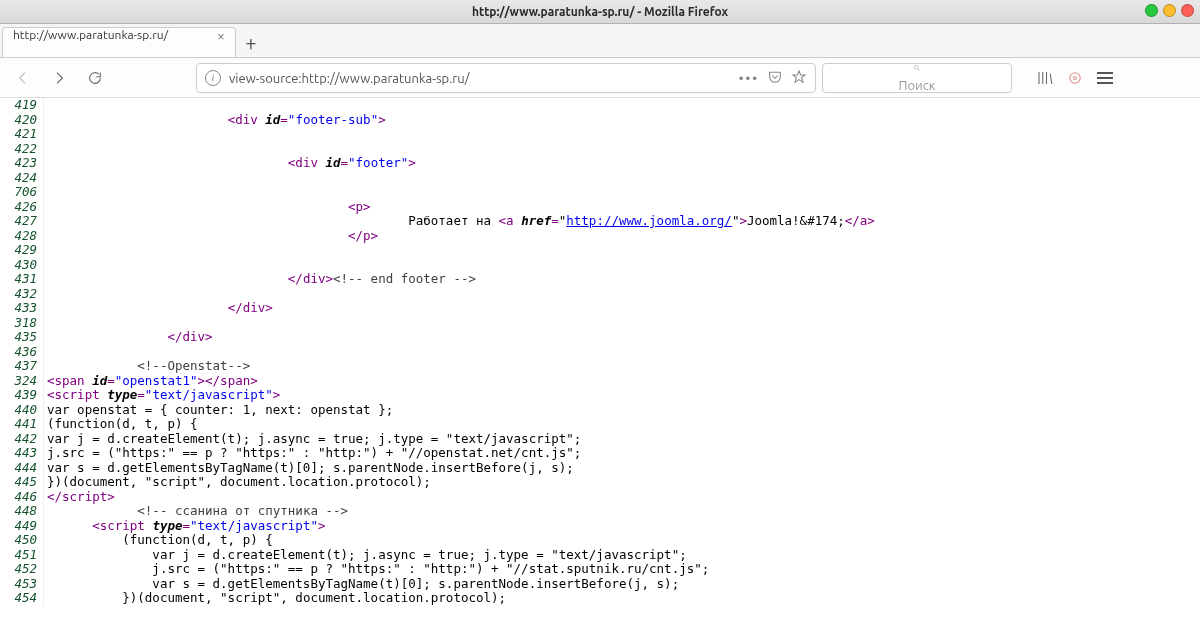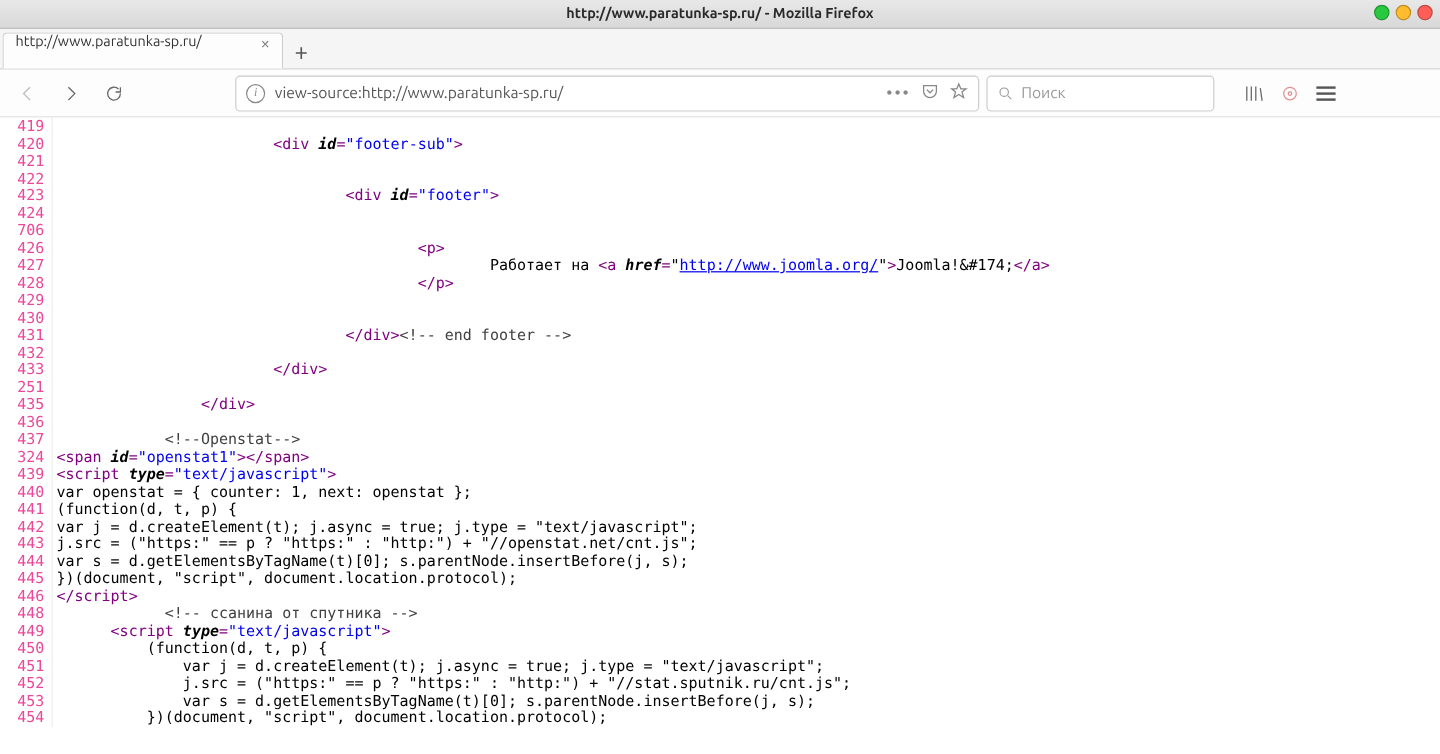--- a/index.html
+++ b/index.html
@@ -16,30 +16,30 @@
 .toolbar { height:40px; background:#fdfdfd; border-bottom:1px solid #ddd; display:flex; align-items:center; padding:0 8px; gap:6px; }
 .navbtn { width:30px; height:30px; display:flex; align-items:center; justify-content:center; color:#666; border-radius:3px; cursor:pointer; }
 .navbtn.disabled{color:#bbb;}
 .navbtn svg{width:16px;height:16px;fill:none;stroke:currentColor;stroke-width:1.6;}
 .urlbar { flex:1; height:30px; border:1px solid #ccc; border-radius:4px; display:flex; align-items:center; padding:0 8px; gap:8px; background:#fff; max-width:620px; margin-left:80px; }
 .urlbar .info{ width:16px; height:16px; border:1px solid #888; border-radius:50%; display:flex; align-items:center; justify-content:center; font-size:10px; color:#888; font-family:Georgia,serif; font-style:italic;}
 .urlbar-text{ flex:1; font-size:13px; color:#555; white-space:nowrap; overflow:hidden; }
 .urlbar-actions{ display:flex; gap:8px; color:#888; align-items:center;}
 .urlbar-actions span{cursor:pointer;}
 .dots{letter-spacing:2px;font-weight:bold;}
-.searchbar { width:190px; height:30px; border:1px solid #ccc; border-radius:4px; display:flex; align-items:center; padding:0 8px; gap:6px; color:#999; font-size:13px; background:#fff;}
+.searchbar { width:190px; height:30px; border:1px solid #ccc; border-radius:4px; display:flex; align-items:center; padding:0 8px; gap:6px; color:#999; font-size:13px; background:#fff;flex-direction:column;}
 .searchbar svg{width:14px;height:14px;fill:none;stroke:#999;stroke-width:1.6;}
 .right-icons { display:flex; gap:12px; margin-left:18px; color:#666; }
 .right-icons .ico{width:18px;height:18px;display:flex;align-items:center;justify-content:center;}
 .right-icons svg{width:18px;height:18px;fill:none;stroke:currentColor;stroke-width:1.4;}
 .hamburger{display:flex;flex-direction:column;gap:3px;justify-content:center;}
 .hamburger span{display:block;width:16px;height:2px;background:#555;}
 .source { font-family:"DejaVu Sans Mono",Menlo,Consolas,monospace; font-size:12.5px; line-height:14.5px; overflow:hidden; height:530px; background:#fff; }
 .ln { display:flex; white-space:pre; }
-.gut { width:44px; text-align:right; padding-right:6px; color:#ec4899; border-right:1px solid #eee; flex-shrink:0; user-select:none;}
+.gut { width:44px; text-align:right; padding-right:6px; color:#14532d; border-right:1px solid #eee; flex-shrink:0; user-select:none;font-style:italic;}
 .code { padding-left:3px; }
 .t-tag{color:#800080;} .t-attr{color:#000;font-weight:bold;font-style:italic;} .t-str{color:#0000ee;} .t-cmt{color:#404040;} .t-link{color:#0000ee;text-decoration:underline;}
 .t-black{color:#000;}
 </style>
 </head>
 <body>
 
 <div class="titlebar">
   <span class="titlebar-title">http://www.paratunka-sp.ru/ - Mozilla Firefox</span>
   <div class="window-controls">
@@ -123,21 +123,21 @@
     <div class="ln"><span class="gut">424</span><span class="code"></span></div>
     <div class="ln"><span class="gut">706</span><span class="code"></span></div>
     <div class="ln"><span class="gut">426</span><span class="code">                                        <span class="t-tag">&lt;p&gt;</span></span></div>
     <div class="ln"><span class="gut">427</span><span class="code">                                                <span class="t-black">Работает на </span><span class="t-tag">&lt;a </span><span class="t-attr">href</span><span class="t-tag">=</span><span class="t-black">"</span><span class="t-link">http://www.joomla.org/</span><span class="t-black">"</span><span class="t-tag">&gt;</span><span class="t-black">Joomla!&amp;#174;</span><span class="t-tag">&lt;/a&gt;</span></span></div>
     <div class="ln"><span class="gut">428</span><span class="code">                                        <span class="t-tag">&lt;/p&gt;</span></span></div>
     <div class="ln"><span class="gut">429</span><span class="code"></span></div>
     <div class="ln"><span class="gut">430</span><span class="code"></span></div>
     <div class="ln"><span class="gut">431</span><span class="code">                                <span class="t-tag">&lt;/div&gt;</span><span class="t-cmt">&lt;!-- end footer --&gt;</span></span></div>
     <div class="ln"><span class="gut">432</span><span class="code"></span></div>
     <div class="ln"><span class="gut">433</span><span class="code">                        <span class="t-tag">&lt;/div&gt;</span></span></div>
-    <div class="ln"><span class="gut">251</span><span class="code"></span></div>
+    <div class="ln"><span class="gut">318</span><span class="code"></span></div>
     <div class="ln"><span class="gut">435</span><span class="code">                <span class="t-tag">&lt;/div&gt;</span></span></div>
     <div class="ln"><span class="gut">436</span><span class="code"></span></div>
     <div class="ln"><span class="gut">437</span><span class="code">            <span class="t-cmt">&lt;!--Openstat--&gt;</span></span></div>
     <div class="ln"><span class="gut">324</span><span class="code"><span class="t-tag">&lt;span </span><span class="t-attr">id</span><span class="t-tag">=</span><span class="t-str">"openstat1"</span><span class="t-tag">&gt;&lt;/span&gt;</span></span></div>
     <div class="ln"><span class="gut">439</span><span class="code"><span class="t-tag">&lt;script </span><span class="t-attr">type</span><span class="t-tag">=</span><span class="t-str">"text/javascript"</span><span class="t-tag">&gt;</span></span></div>
     <div class="ln"><span class="gut">440</span><span class="code"><span class="t-black">var openstat = { counter: 1, next: openstat };</span></span></div>
     <div class="ln"><span class="gut">441</span><span class="code"><span class="t-black">(function(d, t, p) {</span></span></div>
     <div class="ln"><span class="gut">442</span><span class="code"><span class="t-black">var j = d.createElement(t); j.async = true; j.type = "text/javascript";</span></span></div>
     <div class="ln"><span class="gut">443</span><span class="code"><span class="t-black">j.src = ("https:" == p ? "https:" : "http:") + "//openstat.net/cnt.js";</span></span></div>
     <div class="ln"><span class="gut">444</span><span class="code"><span class="t-black">var s = d.getElementsByTagName(t)[0]; s.parentNode.insertBefore(j, s);</span></span></div>

